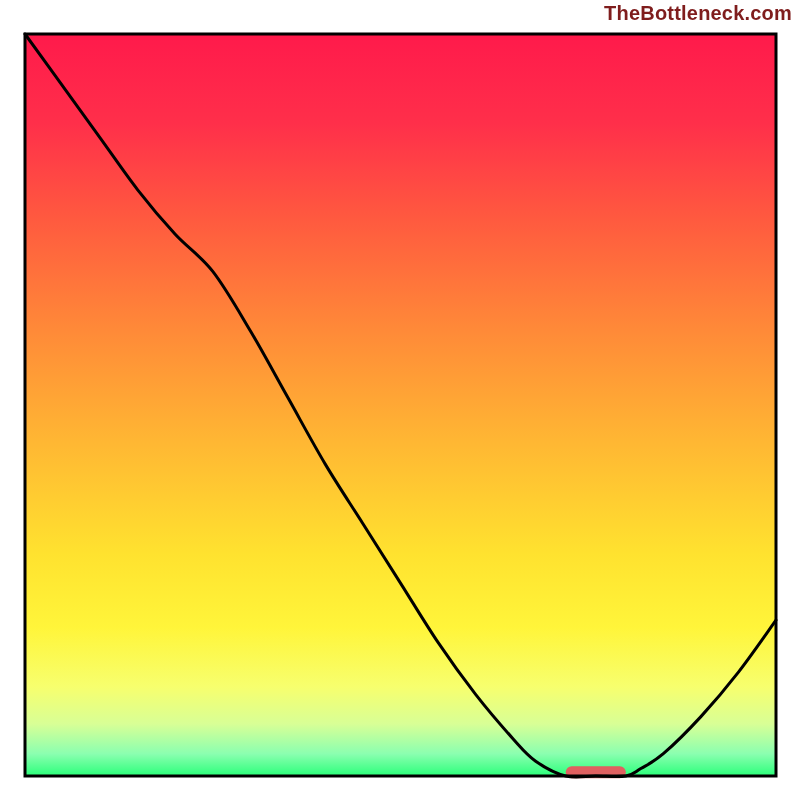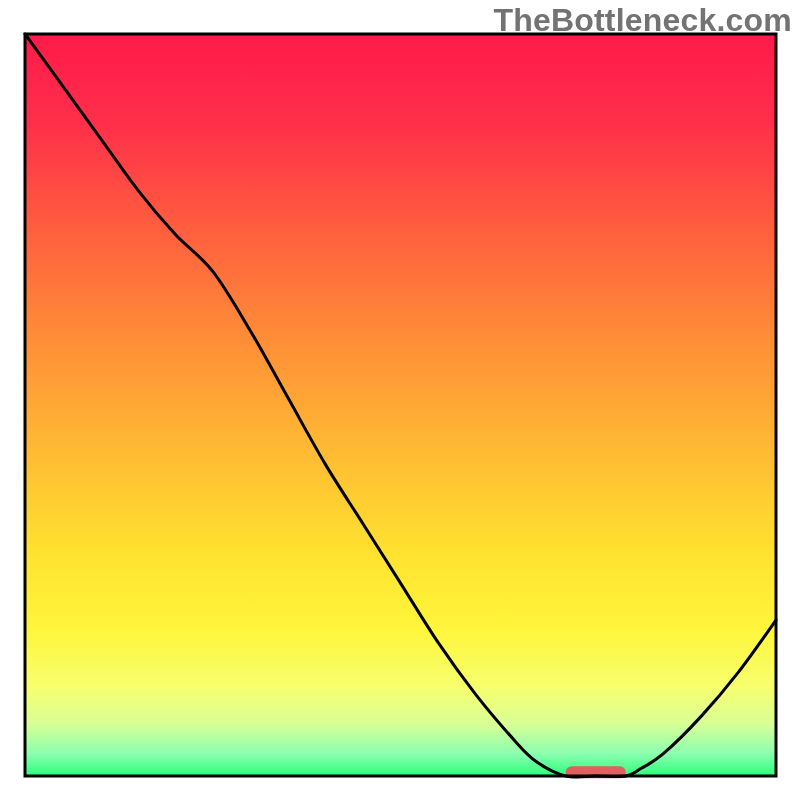--- a/index.html
+++ b/index.html
@@ -12,23 +12,23 @@
   }
   .wrap {
     position: relative;
     width: 800px;
     height: 800px;
   }
   .watermark {
     position: absolute;
     top: 2px;
     right: 8px;
-    font-size: 32px;
+    font-size: 20px;
     font-weight: 600;
-    color: #737373;
+    color: #7f1d1d;
     letter-spacing: 0.2px;
     z-index: 10;
   }
   svg {
     position: absolute;
     left: 0;
     top: 0;
   }
 </style>
 </head>

